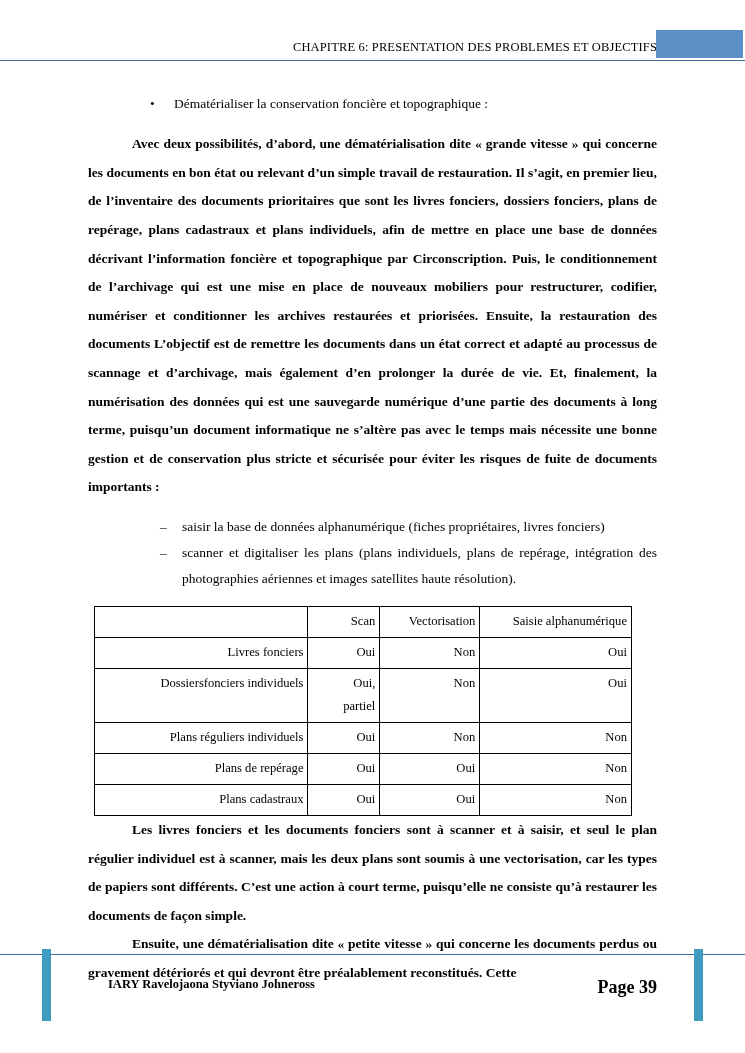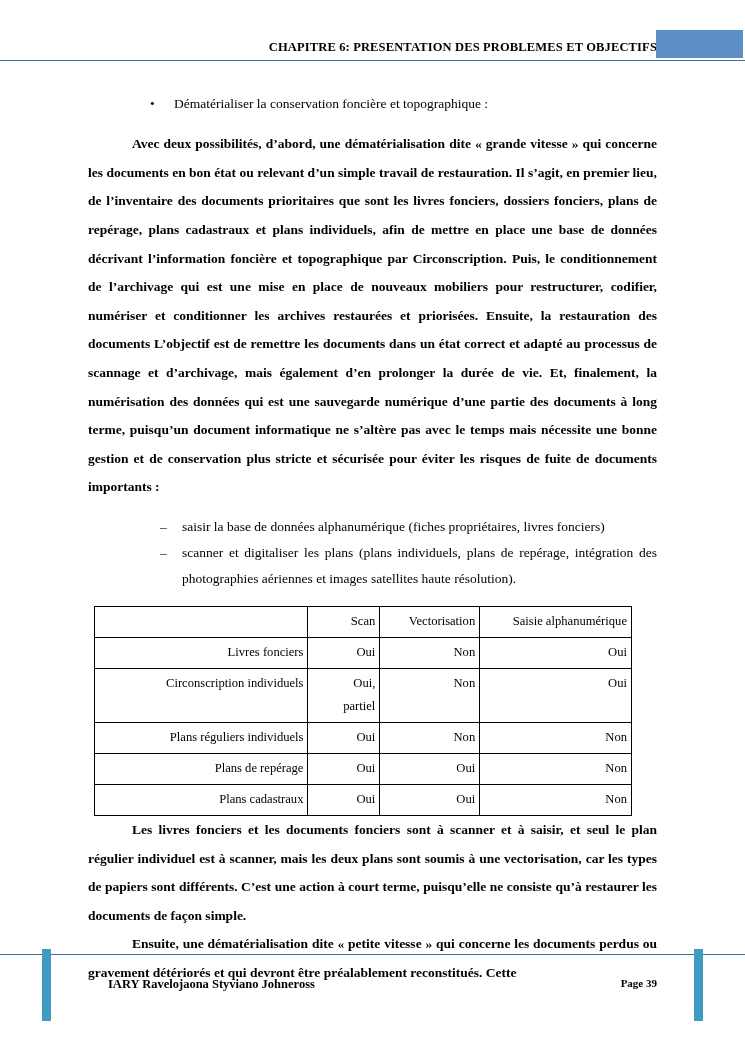--- a/index.html
+++ b/index.html
@@ -24,21 +24,21 @@
     width: 745px;
     height: 62px;
   }
   .header-title {
     position: absolute;
     left: 0;
     top: 40px;
     width: 657px;
     text-align: right;
     font-size: 12.5px;
-    font-weight: bold;
+    font-weight: normal;
     letter-spacing: 0.15px;
   }
   .header-block {
     position: absolute;
     right: 2px;
     top: 30px;
     width: 87px;
     height: 28px;
     background: #5b8fc6;
   }
@@ -72,21 +72,21 @@
     left: 100px;
     top: 0;
     font-size: 12.5px;
     font-weight: bold;
     margin-left: 8px;
   }
   .footer-right {
     position: absolute;
     right: 88px;
     top: 0;
-    font-size: 11px;
+    font-size: 18px;
     font-weight: bold;
   }
   .side-bar {
     position: absolute;
     width: 9px;
     background: #3f9bbf;
   }
   .side-bar.left {
     left: 42px;
     bottom: 32px;
@@ -252,21 +252,21 @@
       </tr>
     </thead>
     <tbody>
       <tr>
         <td>Livres fonciers</td>
         <td>Oui</td>
         <td>Non</td>
         <td>Oui</td>
       </tr>
       <tr>
-        <td>Circonscription individuels</td>
+        <td>Dossiersfonciers individuels</td>
         <td class="two-line">
           <span>Oui,</span>
           <span>partiel</span>
         </td>
         <td>Non</td>
         <td>Oui</td>
       </tr>
       <tr>
         <td>Plans réguliers individuels</td>
         <td>Oui</td>

